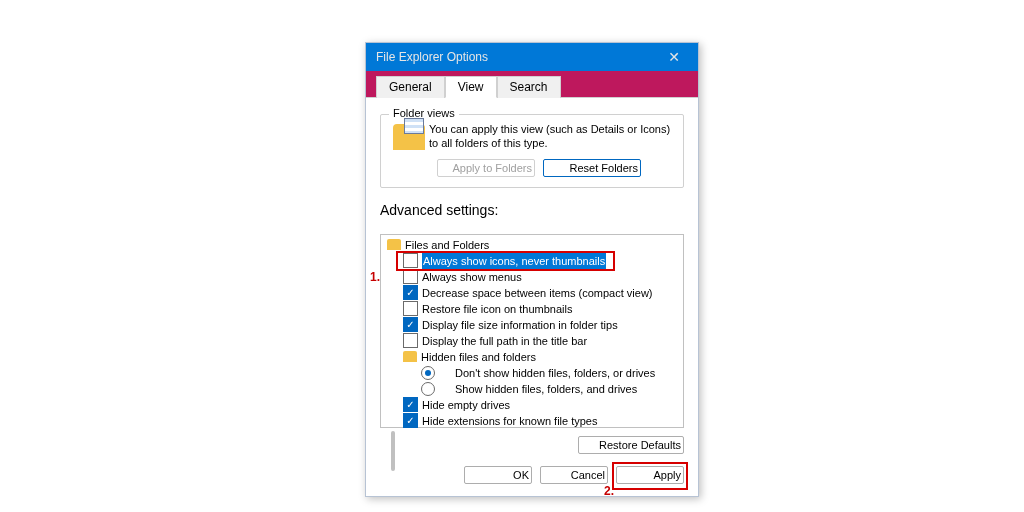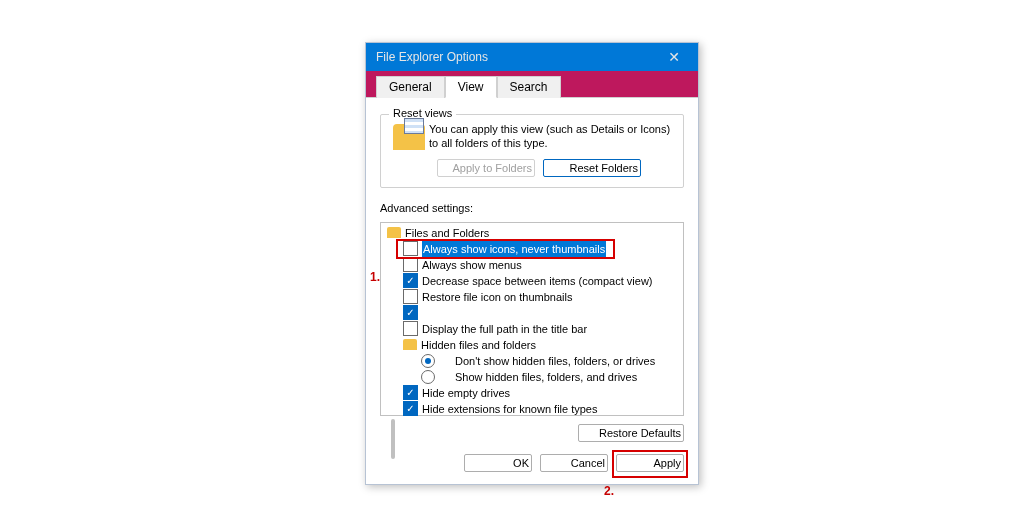--- a/index.html
+++ b/index.html
@@ -127,23 +127,23 @@
     padding: 2px 2px;
     font-size: 11px;
     min-width: 92px;
     text-align: right;
     border-radius: 2px;
   }
   .btn.disabled { color: #a0a0a0; border-color: #d0d0d0; }
   .btn.primary { border-color: #0067c0; }
 
   .section-label {
-    font-size: 11px;
+    font-size: 14px;
     margin-top: 14px;
-    margin-bottom: 8px;
+    margin-bottom: 16px;
   }
 
   
   .treebox {
     border: 1px solid #c0c0c0;
     height: 188px;
     padding: 2px 2px 2px 4px;
     font-size: 11px;
     white-space: nowrap;
     display: flex;
@@ -255,21 +255,21 @@
 
     <div class="tabs-row">
       <div class="tab">General</div>
       <div class="tab active">View</div>
       <div class="tab">Search</div>
     </div>
 
     <div class="body">
 
       <div class="group">
-        <div class="group-title">Reset views</div>
+        <div class="group-title">Folder views</div>
         <div class="fv-row">
           <div class="fv-icon">
             <div class="folder-icon"></div>
           </div>
           <div class="fv-text">You can apply this view (such as Details or Icons) to all folders of this type.</div>
         </div>
         <div class="fv-buttons">
           <div class="btn disabled">Apply to Folders</div>
           <div class="btn primary">Reset Folders</div>
         </div>
@@ -299,20 +299,21 @@
             <span class="row-label">Decrease space between items (compact view)</span>
           </div>
 
           <div class="tree-row ind2">
             <span class="chk"></span>
             <span class="row-label">Restore file icon on thumbnails</span>
           </div>
 
           <div class="tree-row ind2">
             <span class="chk checked">✓</span>
+            <span class="row-label">Display file size information in folder tips</span>
           </div>
 
           <div class="tree-row ind2">
             <span class="chk"></span>
             <span class="row-label">Display the full path in the title bar</span>
           </div>
 
           <div class="tree-row ind2">
             <span class="mini-folder"></span>
             <span class="row-label">Hidden files and folders</span>

